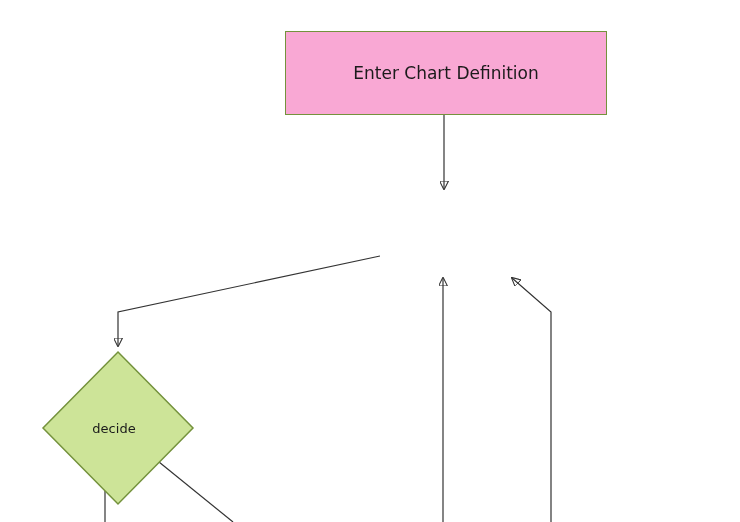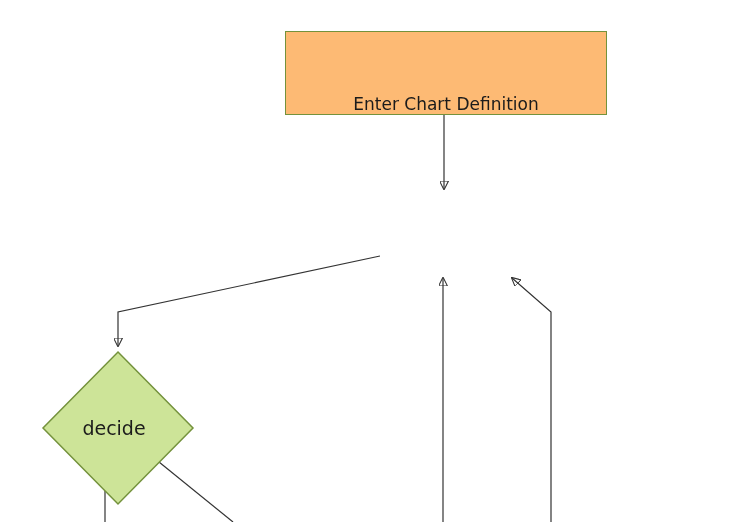--- a/index.html
+++ b/index.html
@@ -18,44 +18,44 @@
   }
   .edges path{
     stroke:#333333;
     stroke-width:1.2;
     fill:none;
   }
   .node{
     position:absolute;
     box-sizing:border-box;
     display:flex;
-    align-items:flex-end;
+    align-items:center;
     justify-content:center;
-    background:#fdba74;
+    background:#f9a8d4;
     border:1.5px solid #74923c;
     color:#1b1b1b;
     font-size:17px;
     line-height:1.2;
     text-align:center;
   }
   .node--enter{
     left:285px; top:31px;
     width:322px; height:84px;
   }
   .node--preview{
     left:380px; top:191px;
     width:128px; height:81px;
     border-radius:9px;
   }
   .diamond-label{
     position:absolute;
     left:114px; top:428px;
     transform:translate(-50%,-50%);
     color:#1b1b1b;
-    font-size:19px;
+    font-size:13px;
     white-space:nowrap;
   }
 </style>
 </head>
 <body>
 
 <div class="canvas">
 
   <svg class="edges" viewBox="0 0 740 522" xmlns="http://www.w3.org/2000/svg">
     <defs>

